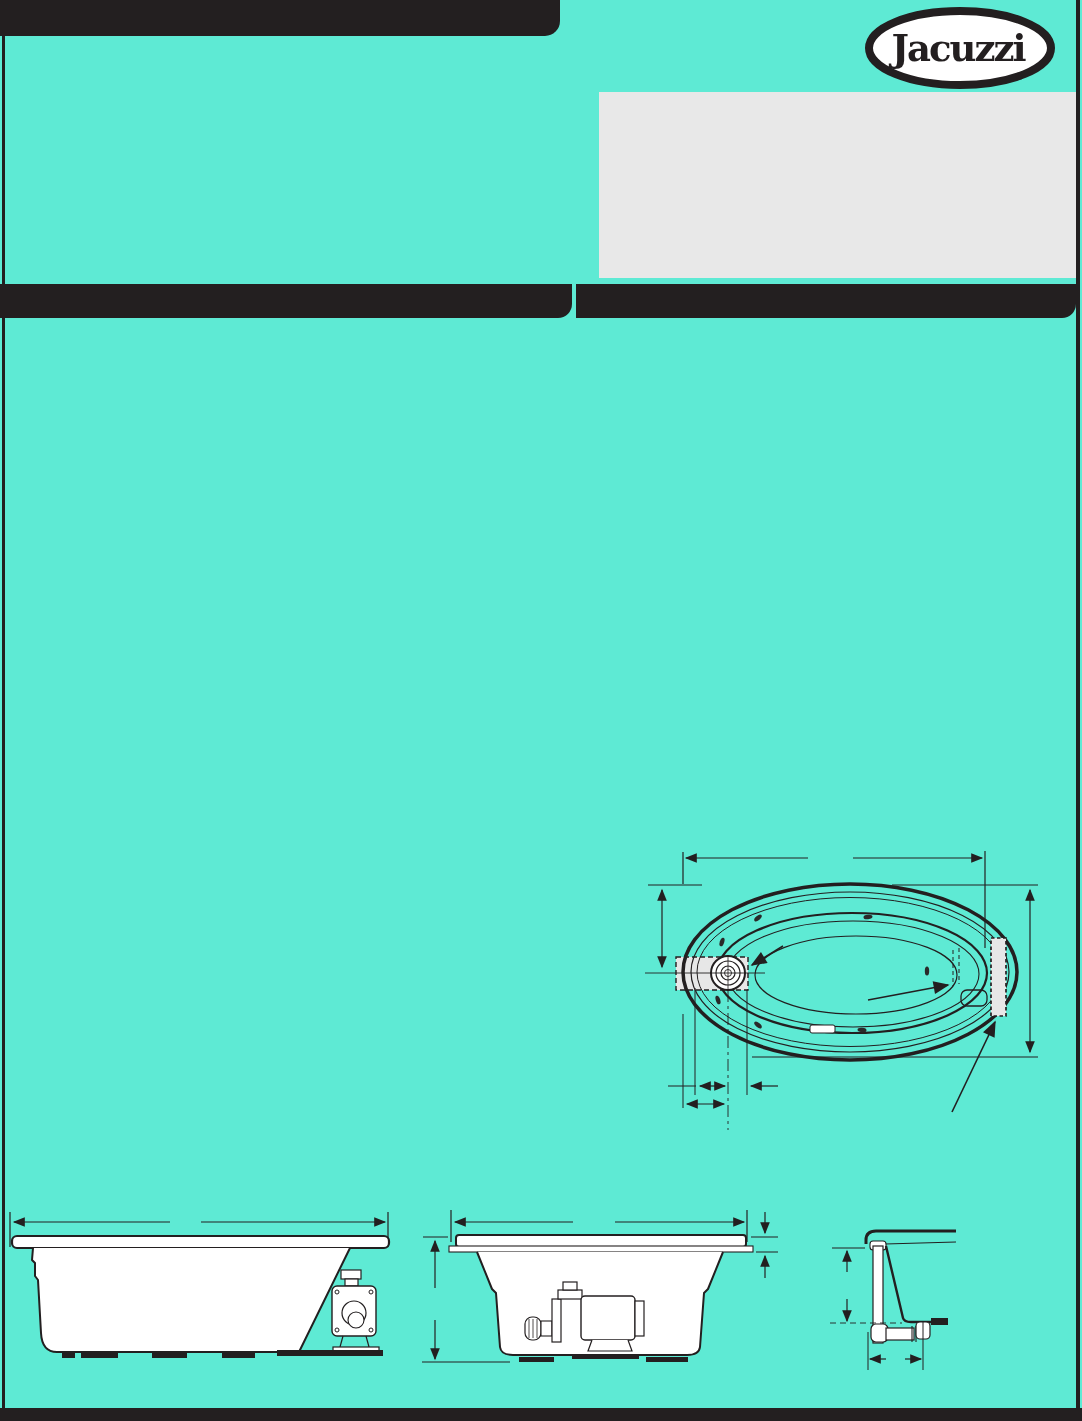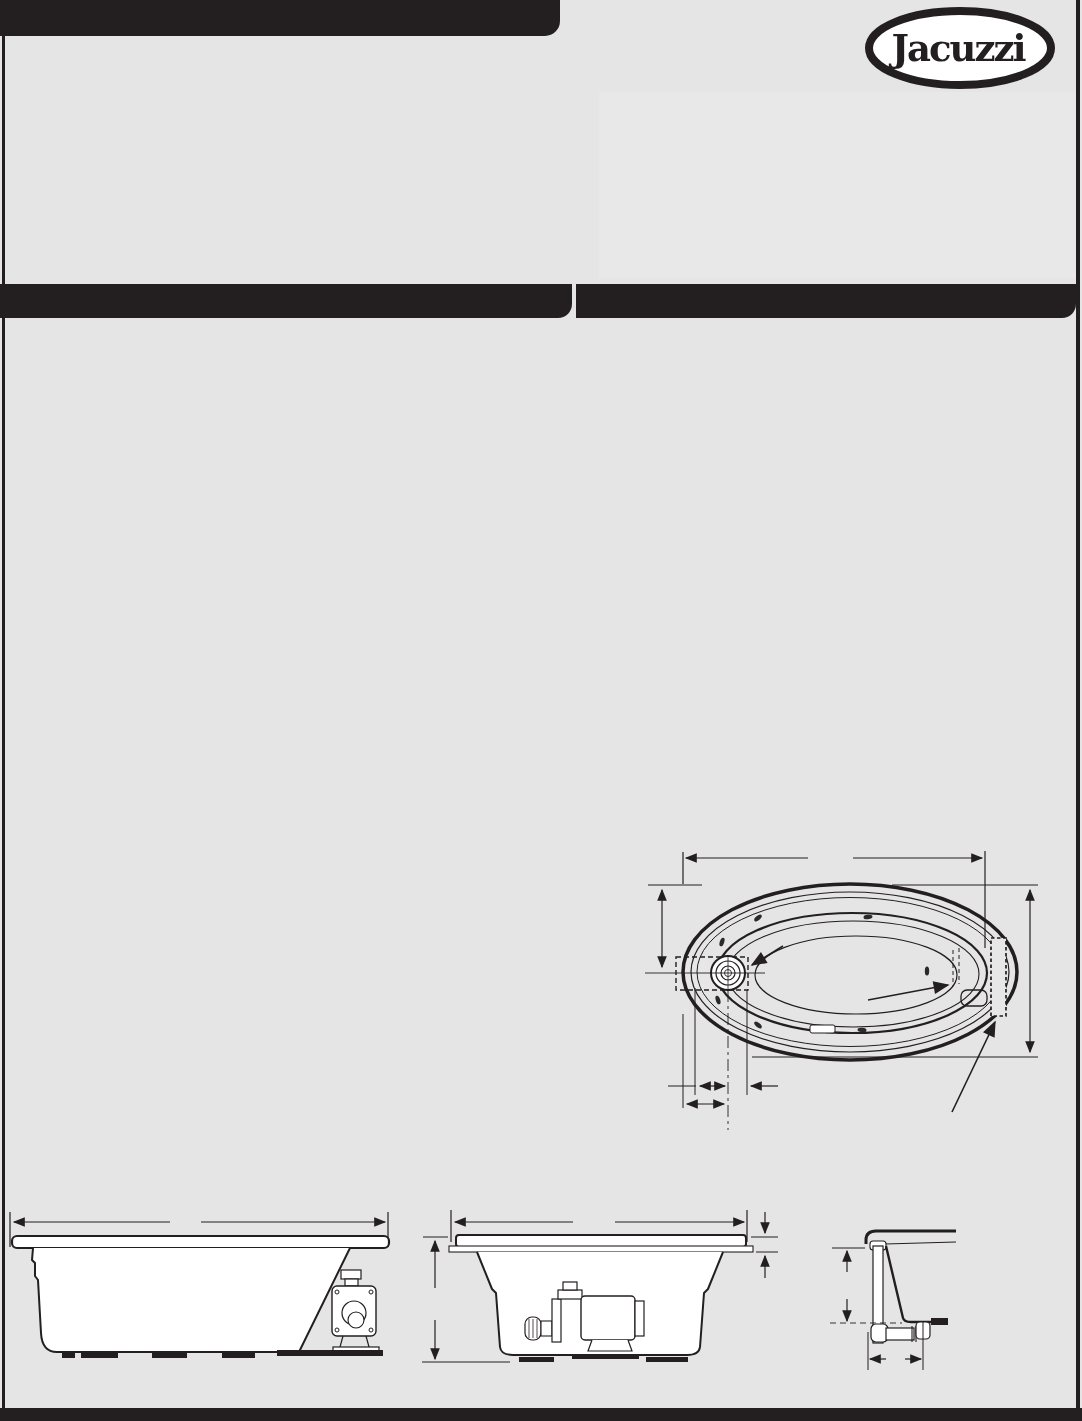--- a/index.html
+++ b/index.html
@@ -1,19 +1,19 @@
 <!DOCTYPE html>
 <html><head>
 <meta charset="utf-8">
 <style>
   html,body{margin:0;padding:0;background:#9a9a9a;}
   .page{
     position:relative;
     width:1082px;height:1421px;
-    background:#e5e5e5;
+    background:#5eead4;
     overflow:hidden;
     font-family:"DejaVu Serif", serif;
   }
   .abs{position:absolute;}
   .ink{background:#231f20;}
   .topbar{left:0;top:0;width:560px;height:36px;border-bottom-right-radius:15px;}
   .bar2-left{left:0;top:284px;width:572px;height:34px;border-bottom-right-radius:14px;}
   .bar2-right{left:576px;top:284px;width:500px;height:34px;border-bottom-right-radius:14px;}
   .left-rule{left:2px;top:36px;width:3px;height:1374px;}
   .right-rule{left:1076px;top:0;width:4px;height:1421px;}

